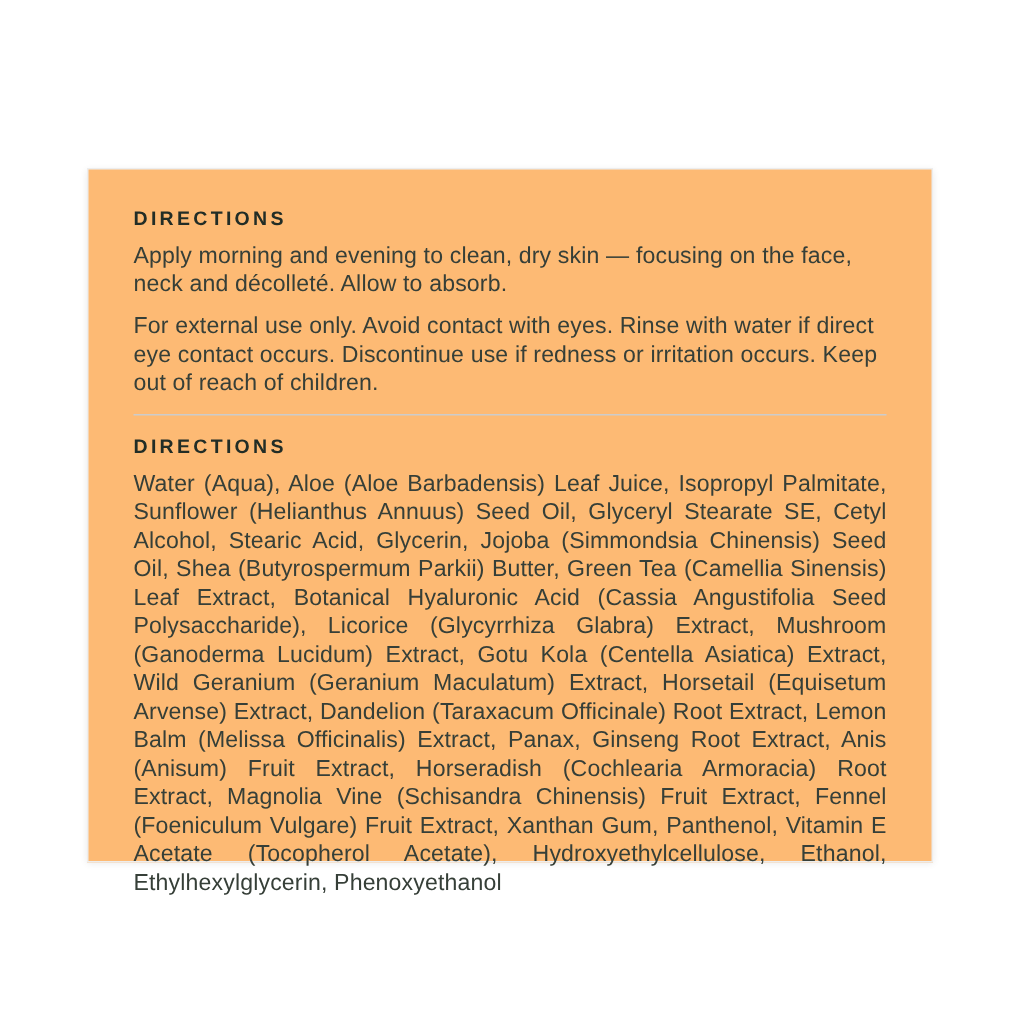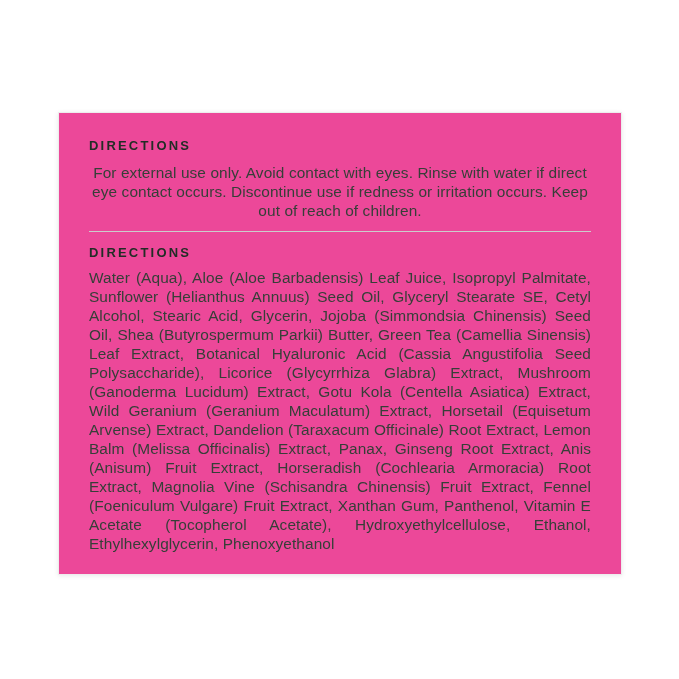--- a/index.html
+++ b/index.html
@@ -14,21 +14,21 @@
     position: relative;
     overflow: hidden;
   }
   .label-card {
     position: absolute;
     left: 58px;
     top: 112px;
     width: 564px;
     height: 463px;
     box-sizing: border-box;
-    background: #ec4899;
+    background: #fdba74;
     border: 1px solid #ededed;
     box-shadow: 0 1px 5px rgba(0,0,0,0.09);
     padding: 25px 30px 24px 30px;
   }
   .section-heading {
     font-size: 13px;
     font-weight: bold;
     letter-spacing: 2.2px;
     color: #222d26;
     margin: 0 0 7px 0;
@@ -36,38 +36,38 @@
   }
   .body-text {
     font-size: 15.4px;
     line-height: 19px;
     letter-spacing: 0.1px;
     color: #363f38;
     margin: 0;
   }
   .para-gap {
     margin-top: 9px;
-    text-align: center;
   }
   .divider {
     border: none;
     border-top: 1px solid #cccccc;
     margin: 11px 0 13px 0;
   }
   .justified {
     text-align: justify;
   }
 </style>
 </head>
 <body>
 
 <div class="label-card">
 
   <div>
     <h2 class="section-heading">DIRECTIONS</h2>
+    <p class="body-text">Apply morning and evening to clean, dry skin — focusing on the face, neck and décolleté. Allow to absorb.</p>
     <p class="body-text para-gap">For external use only. Avoid contact with eyes. Rinse with water if direct eye contact occurs. Discontinue use if redness or irritation occurs. Keep out of reach of children.</p>
   </div>
 
   <hr class="divider">
 
   <div>
     <h2 class="section-heading">DIRECTIONS</h2>
     <p class="body-text justified">Water (Aqua), Aloe (Aloe Barbadensis) Leaf Juice, Isopropyl Palmitate, Sunflower (Helianthus Annuus) Seed Oil, Glyceryl Stearate SE, Cetyl Alcohol, Stearic Acid, Glycerin, Jojoba (Simmondsia Chinensis) Seed Oil, Shea (Butyrospermum Parkii) Butter, Green Tea (Camellia Sinensis) Leaf Extract, Botanical Hyaluronic Acid (Cassia Angustifolia Seed Polysaccharide), Licorice (Glycyrrhiza Glabra) Extract, Mushroom (Ganoderma Lucidum) Extract, Gotu Kola (Centella Asiatica) Extract, Wild Geranium (Geranium Maculatum) Extract, Horsetail (Equisetum Arvense) Extract, Dandelion (Taraxacum Officinale) Root Extract, Lemon Balm (Melissa Officinalis) Extract, Panax, Ginseng Root Extract, Anis (Anisum) Fruit Extract, Horseradish (Cochlearia Armoracia) Root Extract, Magnolia Vine (Schisandra Chinensis) Fruit Extract, Fennel (Foeniculum Vulgare) Fruit Extract, Xanthan Gum, Panthenol, Vitamin E Acetate (Tocopherol Acetate), Hydroxyethylcellulose, Ethanol, Ethylhexylglycerin, Phenoxyethanol</p>
   </div>
 

